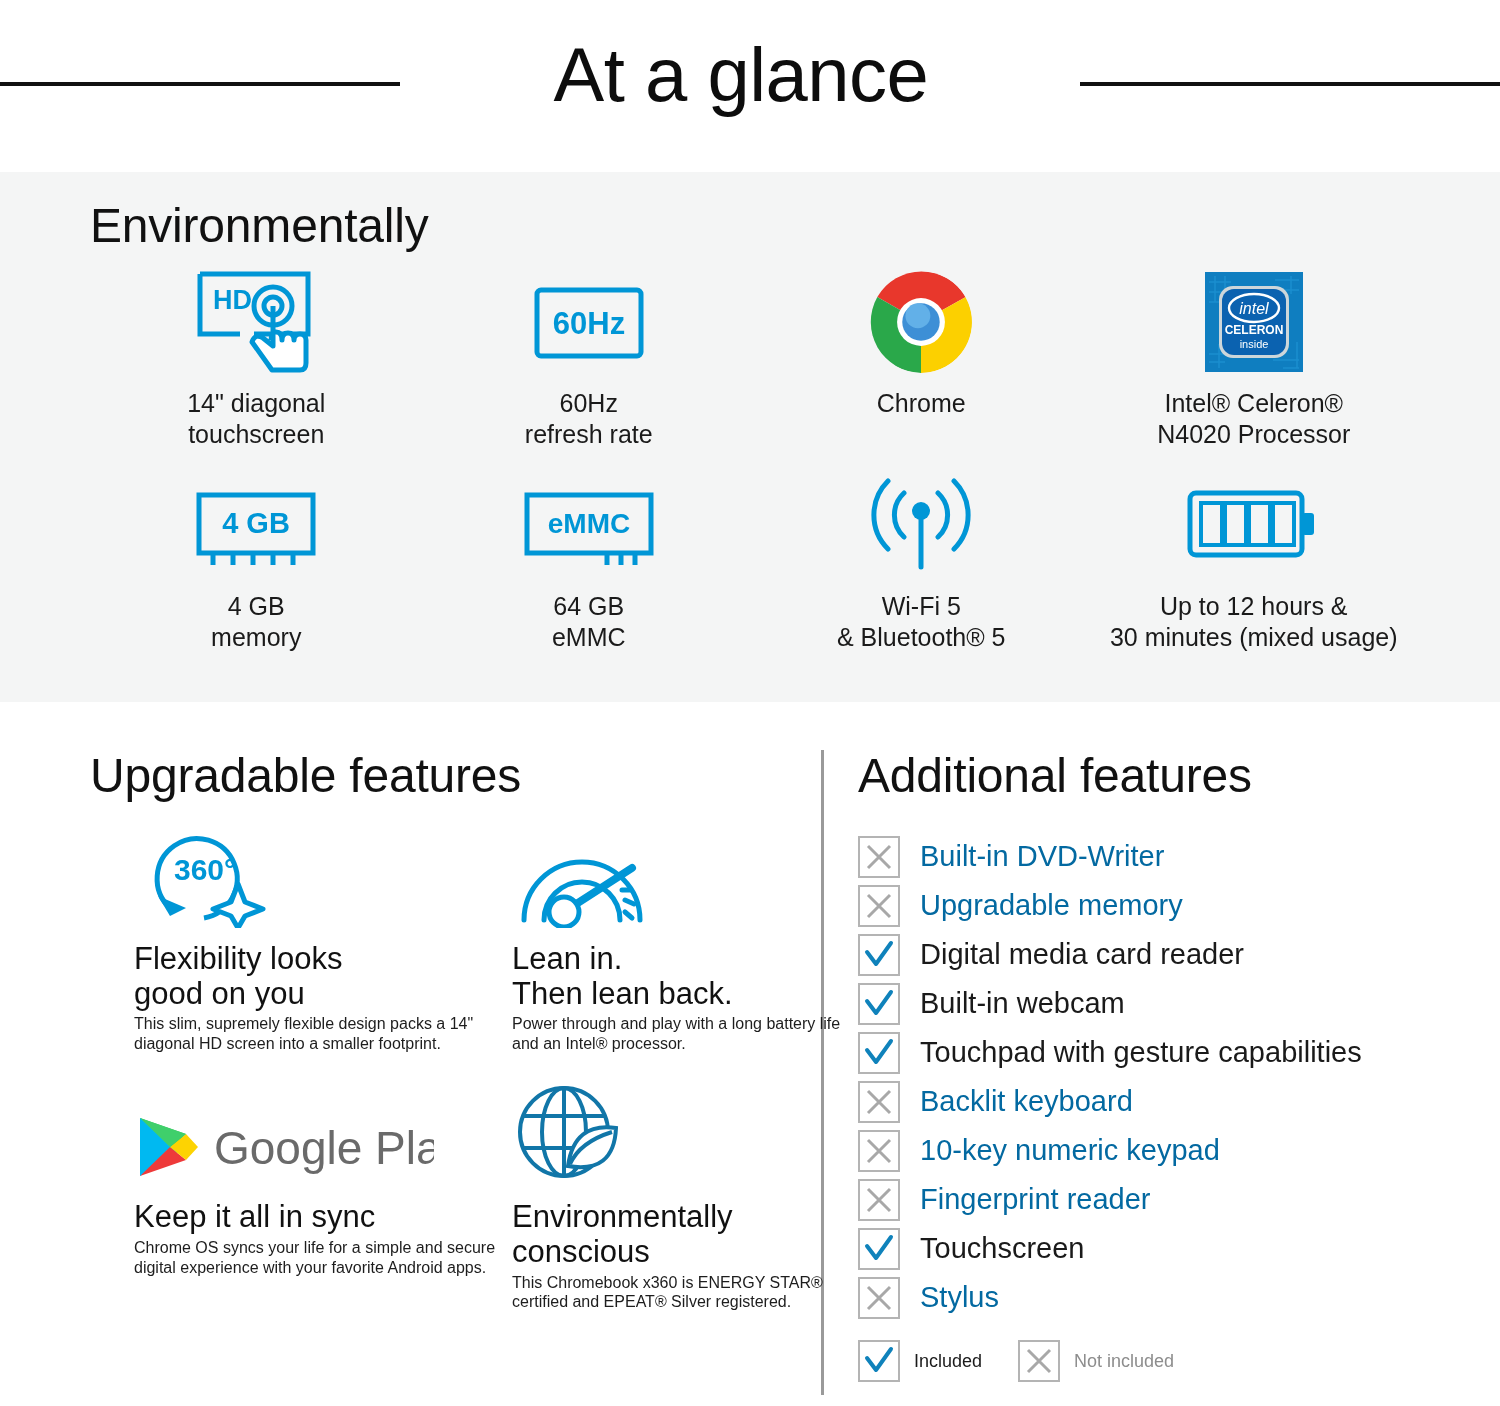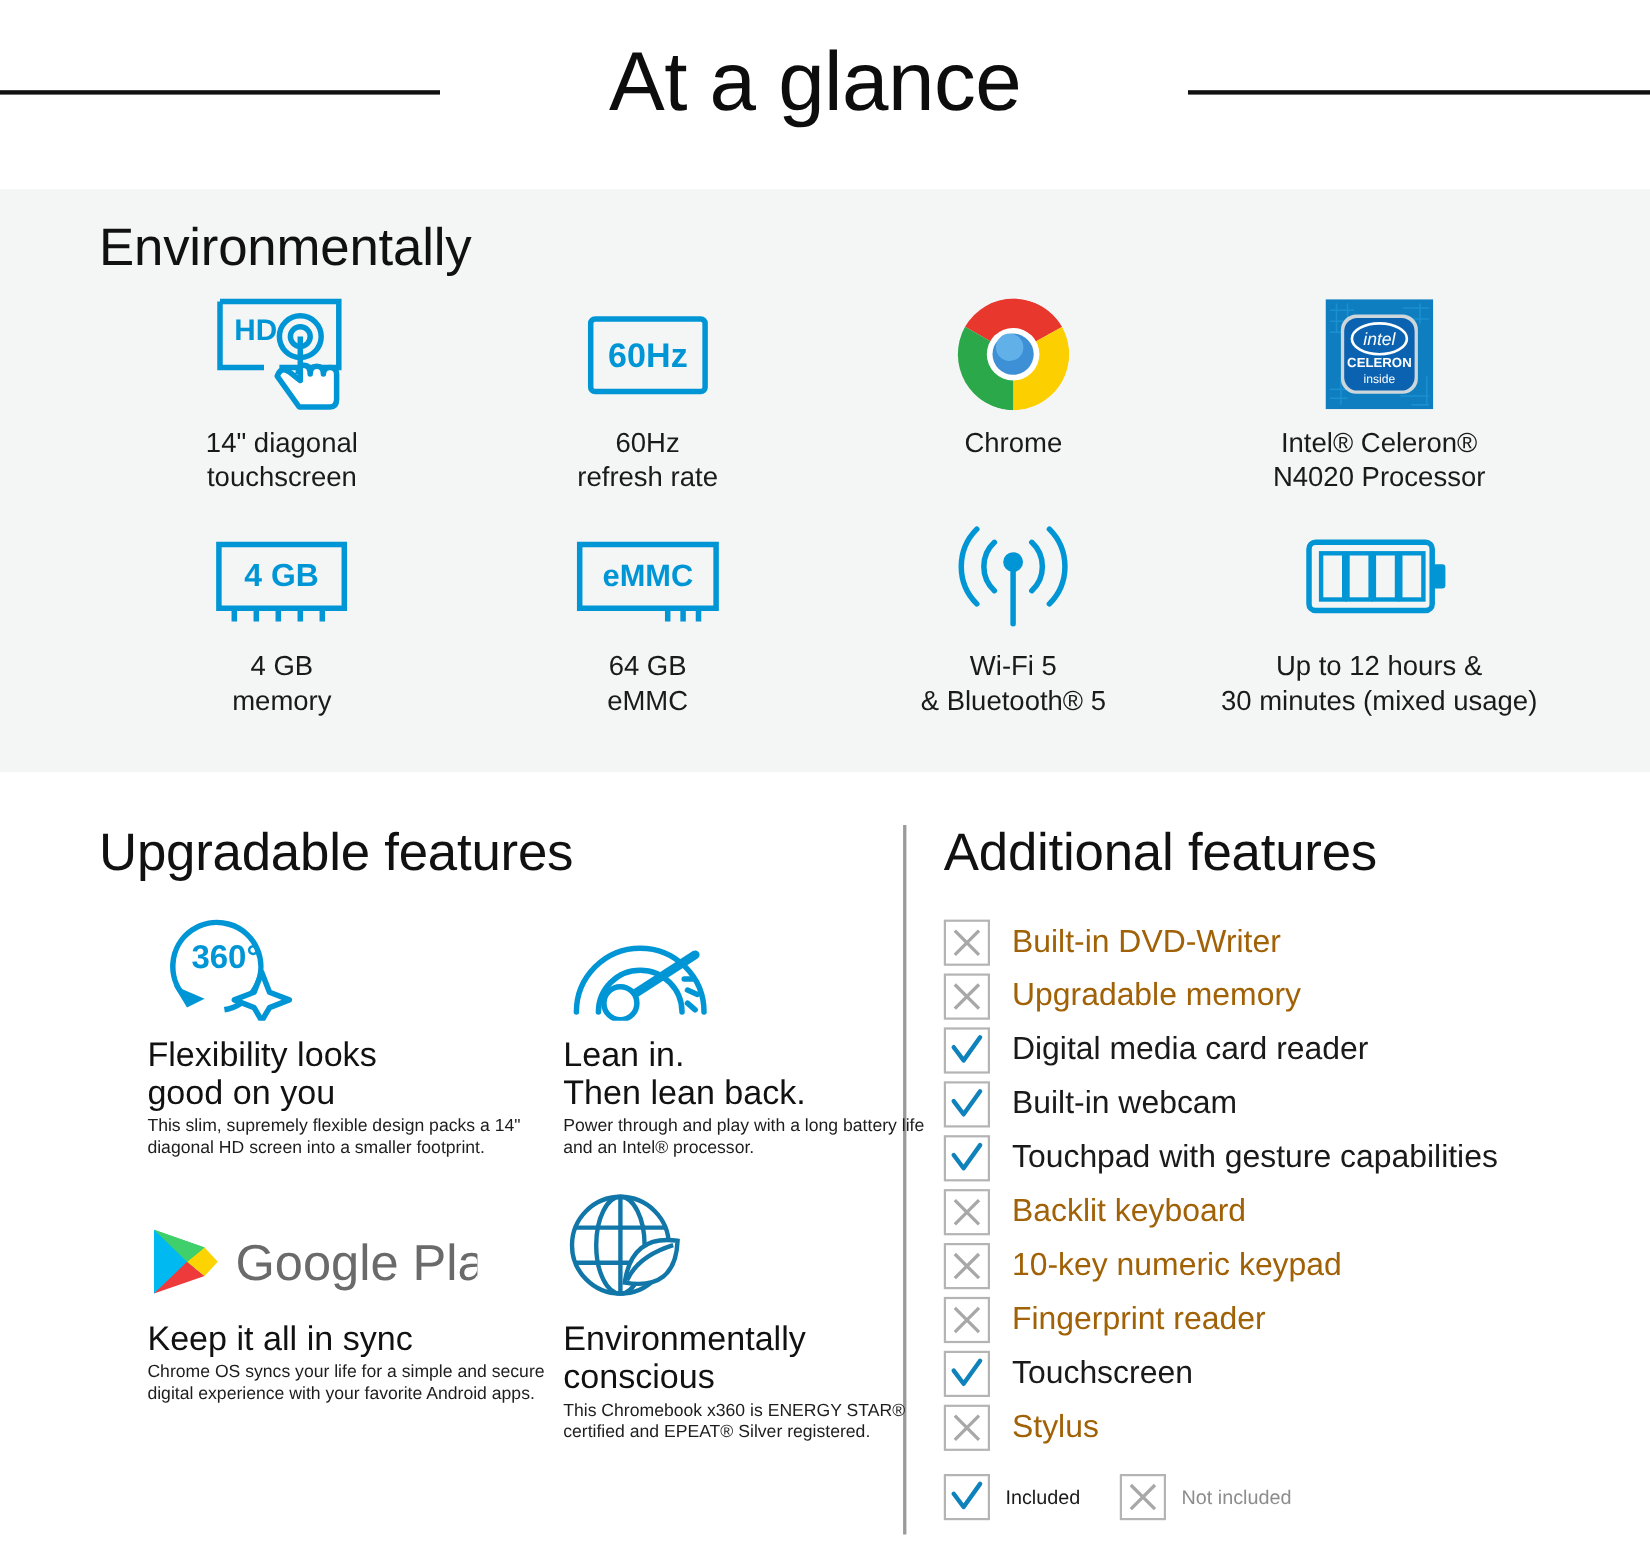--- a/index.html
+++ b/index.html
@@ -77,21 +77,21 @@
   .add-list { position: absolute; top: 96px; left: 858px; width: 600px; }
   .add-row {
     display: flex; align-items: center; height: 49px;
   }
   .chk {
     width: 42px; height: 42px; border: 2px solid #b4b4b4; background: #fff;
     flex: 0 0 42px; position: relative; margin-right: 20px;
   }
   .chk svg { position: absolute; top: 0; left: 0; }
   .add-label { font-size: 29px; line-height: 1; color: #1a1a1a; }
-  .add-row.off .add-label { color: #a16207; }
+  .add-row.off .add-label { color: #0369a1; }
 
   .legend {
     position: absolute; top: 604px; left: 858px;
     display: flex; align-items: center;
   }
   .legend .chk { margin-right: 14px; }
   .legend-label { font-size: 18px; color: #1a1a1a; margin-right: 36px; }
   .legend-label.off { color: #8d8d8d; margin-right: 0; }
 </style>
 </head>

